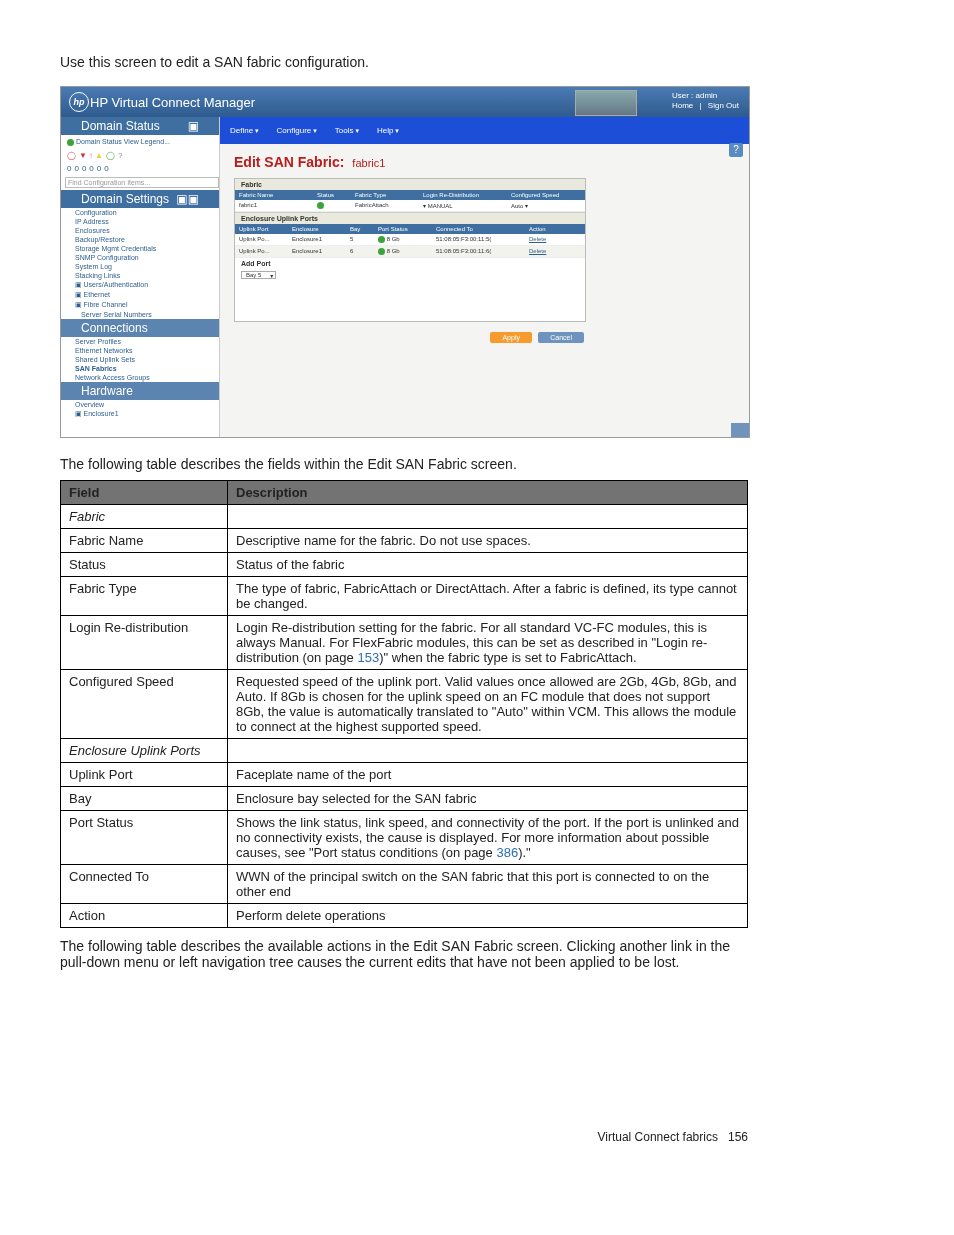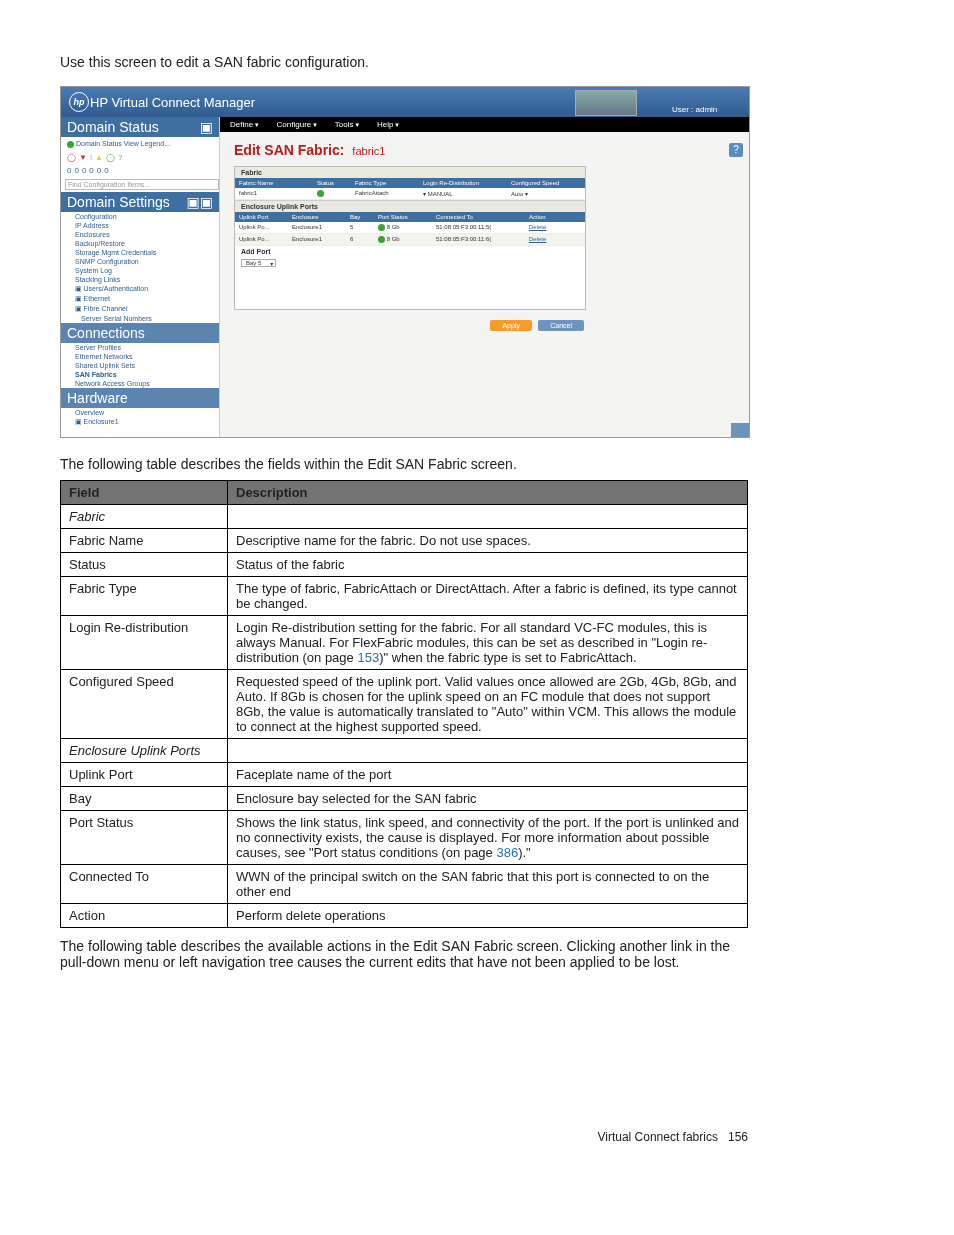--- a/index.html
+++ b/index.html
@@ -47,21 +47,21 @@
     font-weight: bold;
     font-size: 9px;
     margin-right: 1px;
   }
   .shot-title {
     font-size: 13px;
   }
   .shot-user {
     position: absolute;
     right: 10px;
-    top: 18px;
+    top: 4px;
     font-size: 8px;
     line-height: 1.3;
     color: #fff;
     text-align: left;
   }
   .shot-user .sep { margin: 0 4px; }
   .mini-img {
     width: 60px;
     height: 24px;
     background: linear-gradient(#8aa, #678);
@@ -79,22 +79,22 @@
     background: #fff;
     color: #2e5f8f;
     font-size: 7px;
     border-right: 1px solid #ccc;
     display: flex;
     flex-direction: column;
   }
   .sb-section-head {
     background: #3e6fa0;
     color: #fff;
-    padding: 2px 6px;
-    font-size: 14px;
+    padding: 2px 20px;
+    font-size: 12px;
     display: flex;
     justify-content: space-between;
     align-items: center;
   }
   .sb-line {
     padding: 1px 6px 1px 14px;
     color: #2e5f8f;
     white-space: nowrap;
     overflow: hidden;
   }
@@ -107,24 +107,24 @@
   .sb-icons { display:flex; gap:3px; padding:2px 6px; align-items:center; flex-wrap:wrap;}
   .sb-icons span { font-size:8px; }
   .sb-find { margin:2px 4px; width: calc(100% - 10px); font-size:7px; color:#999; border:1px solid #bbb; padding:1px 2px; background:#fff;}
   .content {
     flex: 1;
     background: #f4f5f2;
     color: #000;
     position: relative;
   }
   .menubar {
-    background: #000000;
+    background: #1d4ed8;
     color: #fff;
     font-size: 8px;
-    padding: 3px 10px;
+    padding: 9px 10px;
     display: flex;
     gap: 18px;
   }
   .menubar span::after { content: " \25BE"; font-size:7px;}
   .content-inner {
     padding: 10px 14px;
   }
   .page-title {
     font-size: 14px;
     color: #b91c1c;

